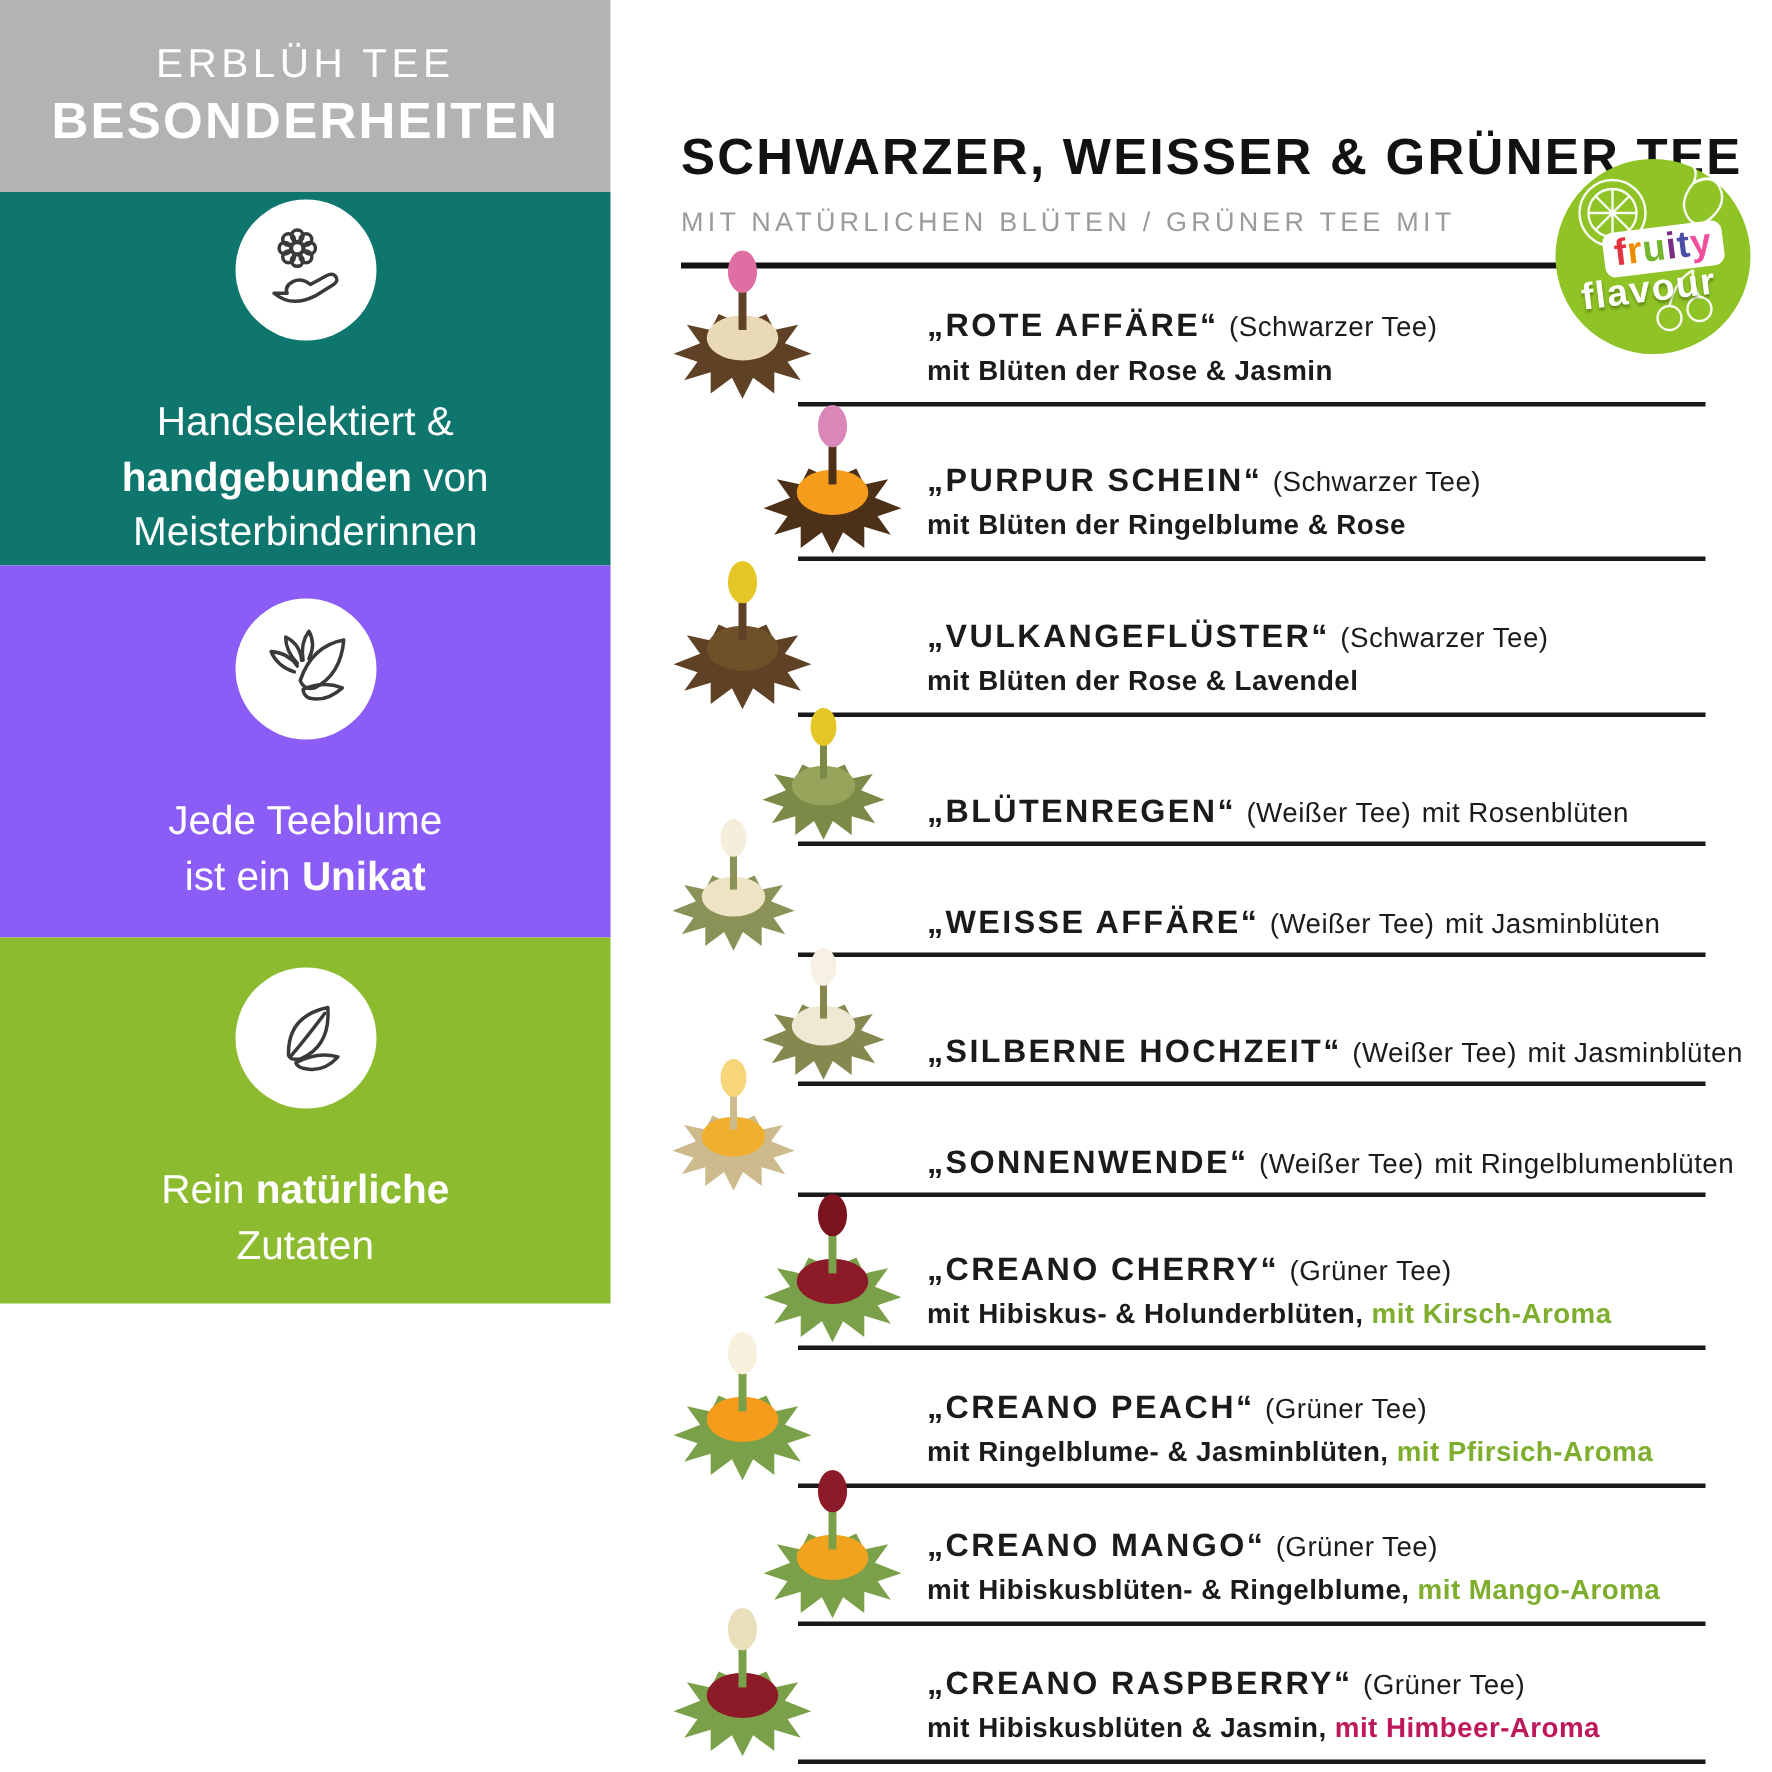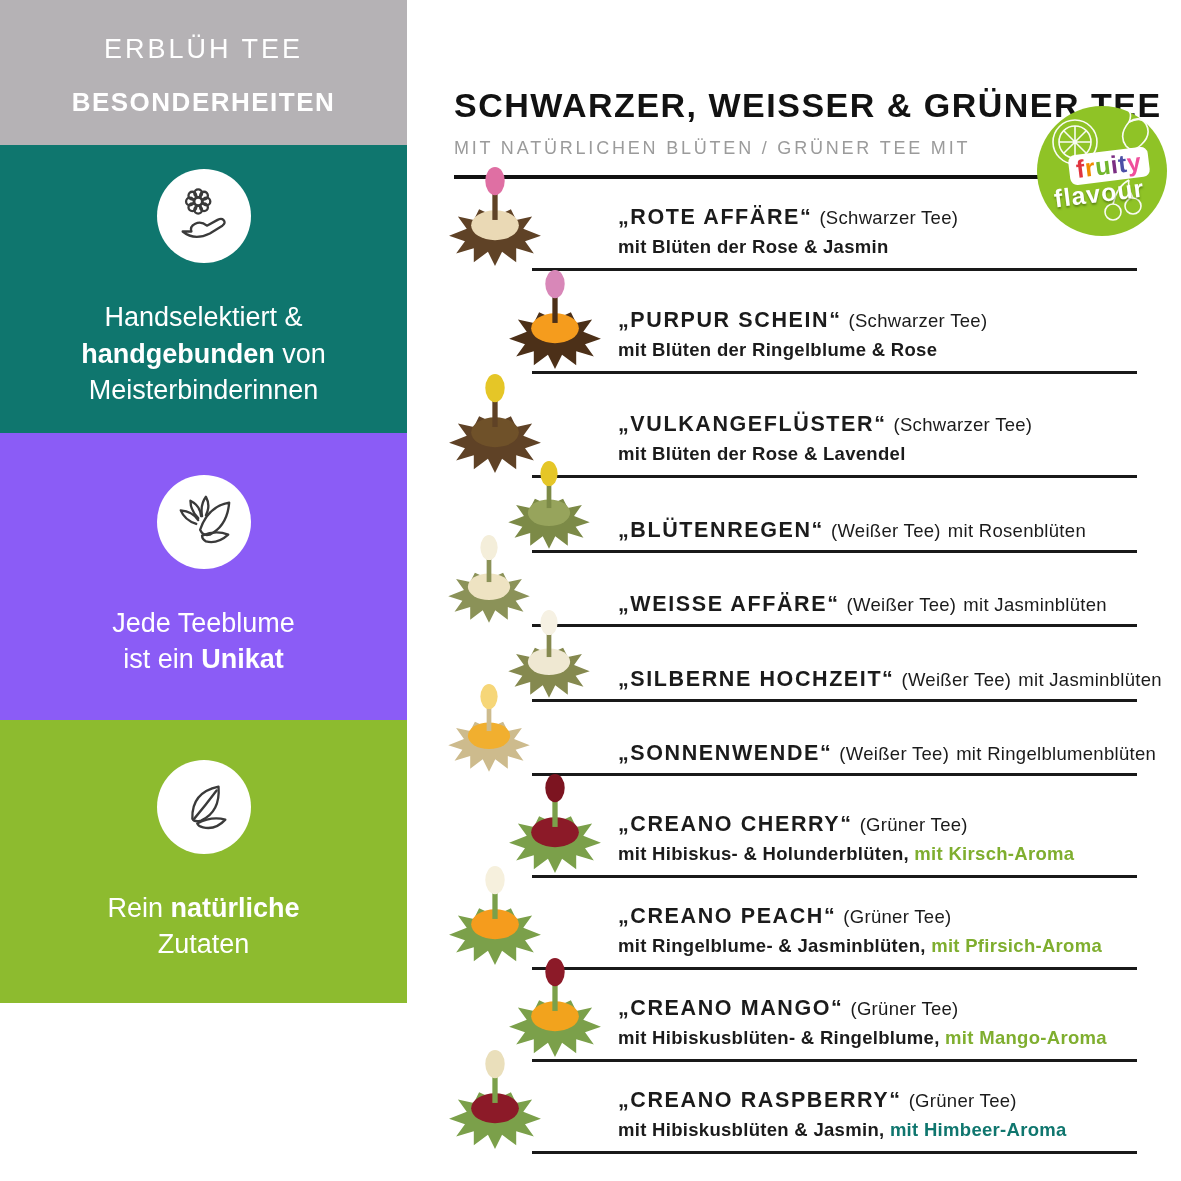--- a/index.html
+++ b/index.html
@@ -5,27 +5,27 @@
   * { box-sizing: border-box; margin: 0; padding: 0; }
   html,body { width:1181px; height:1181px; }
   body {
     font-family: "Liberation Sans", sans-serif;
     background:#ffffff;
     position:relative;
     overflow:hidden;
   }
 
   
-  .sidebar { position:absolute; left:0; top:0; width:407px; height:1003px; display:flex; flex-direction:column; }
+  .sidebar { position:absolute; left:0; top:0; width:407px; height:869px; display:flex; flex-direction:column; }
   .sb-header {
     height:166px; display:flex; flex-direction:column; justify-content:flex-end;
     align-items:center; padding-bottom:27px; color:#fff;
   }
   .sb-h1 { font-size:27px; letter-spacing:3px; font-weight:400; }
-  .sb-h2 { font-size:26px; letter-spacing:1.5px; font-weight:700; margin-top:22px; }
+  .sb-h2 { font-size:34px; letter-spacing:1.5px; font-weight:700; margin-top:4px; }
   .sb-sec {
     display:flex; flex-direction:column; align-items:center; justify-content:center;
     color:#fff; text-align:center;
   }
   .sb-sec.s1 { height:341px; }
   .sb-sec.s2 { height:339px; }
   .sb-sec.s3 { height:335px; }
   .icon-circle {
     width:94px; height:94px; border-radius:50%; background:#fff;
     display:flex; align-items:center; justify-content:center; margin-bottom:36px;
@@ -55,21 +55,21 @@
   .badge span { font-size:25px; font-weight:700; letter-spacing:0.5px; }
   .flavour {
     position:relative; transform:rotate(-7deg); color:#fff; font-size:25px; font-weight:700;
     letter-spacing:1px; margin-top:-2px; margin-left:-6px;
     text-shadow:0 2px 2px rgba(50,80,5,.5);
   }
 
   
   .rows { margin-top:12px; }
   .row { position:relative; }
-  .h80{height:80px} .h99{height:103px} .h104{height:104px} .h75{height:75px}
+  .h80{height:80px} .h99{height:103px} .h104{height:104px} .h75{height:86px}
   .h74{height:74px} .h102{height:102px} .h100{height:92px}
   .divider { position:absolute; left:92px; right:44px; bottom:0; height:3px; background:#191919; z-index:1; }
   .flower { position:absolute; bottom:1px; z-index:2; line-height:0; }
   .fleft  .flower { left:2px; }
   .fright .flower { left:62px; }
   .flower svg { width:106px; height:116px; }
   .single .flower svg { width:94px; height:102px; }
   .item-text { position:absolute; left:178px; right:6px; bottom:13px; color:#1b1b1b; z-index:3; }
   .single .item-text { bottom:10px; }
   .iname { font-size:21.5px; font-weight:700; letter-spacing:1.6px; }
@@ -323,19 +323,19 @@
       <div class="flower">
         <svg viewBox="0 0 120 130" aria-hidden="true">
           <path d="M60,70 L78,62 L84,74 L102,70 L92,84 L112,92 L94,98 L104,112 L84,106 L84,122 L68,110 L60,126 L52,110 L36,122 L36,106 L16,112 L26,98 L8,92 L28,84 L18,70 L36,74 L42,62 Z" fill="#7ba04a"></path>
           <ellipse cx="60" cy="80" rx="27" ry="17" fill="#8c1a28"></ellipse>
           <rect x="57" y="38" width="6" height="36" fill="#7ba04a"></rect>
           <ellipse cx="60" cy="30" rx="11" ry="16" fill="#eadfbb"></ellipse>
         </svg>
       </div>
       <div class="item-text">
         <div class="line1"><span class="iname">„CREANO RASPBERRY“</span><span class="itype">(Grüner Tee)</span><span class="itype"></span></div>
-        <div class="line2"><span>mit Hibiskusblüten &amp; Jasmin, </span><span style="color: #0f766e;">mit Himbeer-Aroma</span></div>
+        <div class="line2"><span>mit Hibiskusblüten &amp; Jasmin, </span><span style="color: #be185d;">mit Himbeer-Aroma</span></div>
       </div>
       <div class="divider"></div>
     </div>
 
   </div>
 </main>
 
 </body></html>

